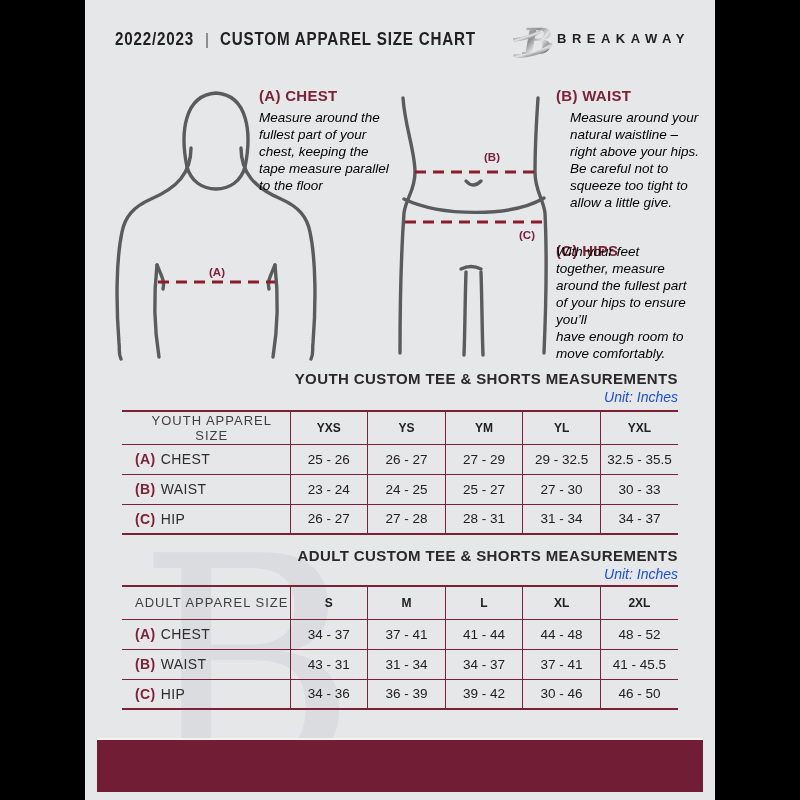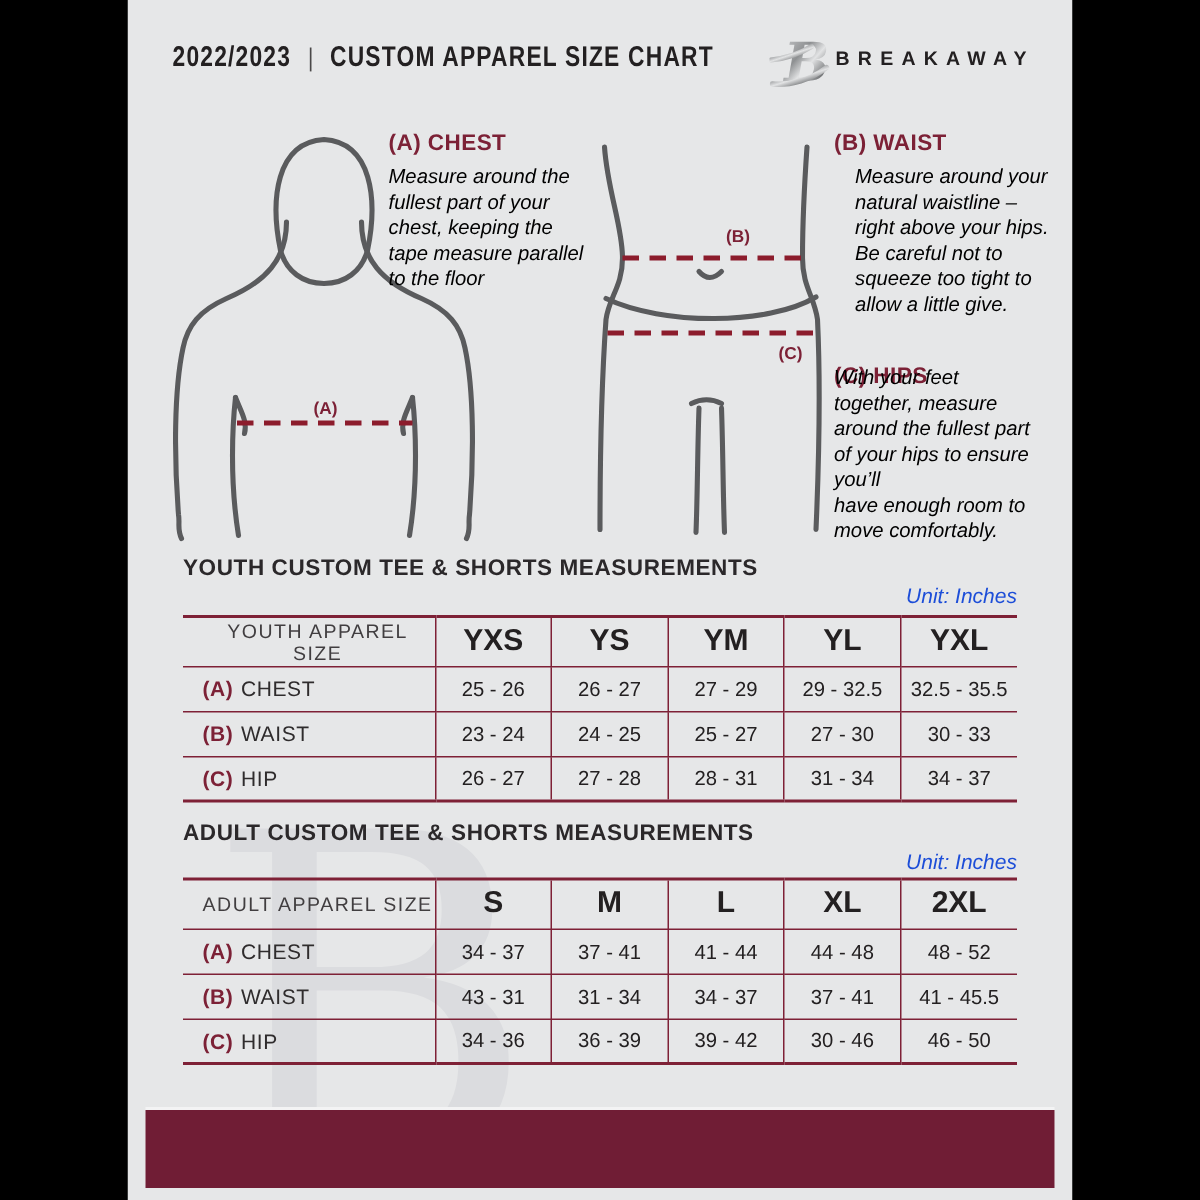--- a/index.html
+++ b/index.html
@@ -33,41 +33,41 @@
   .gh-waist { left:471px; top:87px; }
   .gb-waist { left:471px; top:109px; width:152px;margin-left:14px; }
   .gh-hips  { left:471px; top:221px;margin-top:21px; }
   .gb-hips  { left:471px; top:243px; width:158px; }
 
   .fig { position:absolute; z-index:1; }
   .fig-left  { left:28px; top:85px; }
   .fig-right { left:312px; top:95px; }
 
   
-  .tbl-title { position:absolute; left:37px; width:556px; text-align:left; font-size:15px;
+  .tbl-title { position:absolute; left:37px; width:556px; text-align:right; font-size:15px;
                font-weight:bold; color:#2b282a; letter-spacing:.4px; z-index:2; }
   .tbl-unit  { position:absolute; left:37px; width:556px; text-align:right; font-size:14px;
                font-style:italic; color:#1d4ed8; z-index:2; }
   .t-youth-title { top:370px; } .t-youth-unit { top:389px; }
   .t-adult-title { top:547px; } .t-adult-unit  { top:566px; }
 
   table.size-table { position:absolute; left:37px; width:556px; border-collapse:collapse;
                      table-layout:fixed; z-index:2; background:transparent; }
   .tbl-youth { top:410px; } .tbl-adult { top:585px; }
   .size-table col.c-label { width:168px; }
   .size-table col.c-size  { width:77.6px; }
   .size-table th, .size-table td { border:1.5px solid #7e2136; background:transparent; }
   .size-table th:first-child, .size-table td:first-child { border-left:none; }
   .size-table th:last-child,  .size-table td:last-child  { border-right:none; }
   .size-table thead th { border-top:2.5px solid #7e2136; height:33px; }
   .size-table tbody tr:last-child td { border-bottom:2.5px solid #7e2136; }
   .size-table tbody td { height:30px; }
   th.label-col { text-align:center; padding-left:12px; font-weight:normal; font-size:13px;
                  letter-spacing:1px; color:#413e40; }
-  th.size-col  { text-align:center; font-size:20px; font-weight:bold; color:#232021; }
+  th.size-col  { text-align:center; font-size:12px; font-weight:bold; color:#232021; }
   td.row-label { text-align:left; padding-left:13px; font-size:14px; color:#2f2c2d; letter-spacing:.4px; }
   td.row-label .pfx { font-weight:bold; color:#7c2136; margin-right:5px; }
   td.val { text-align:center; font-size:13.5px; color:#232021; }
 
   
   .footer-bar { position:absolute; left:12px; top:740px; width:606px; height:52px;
                 background:#701d35; box-shadow:0 -2px 0 #f3f3f4; z-index:5; }
 </style>
 </head>
 <body>

